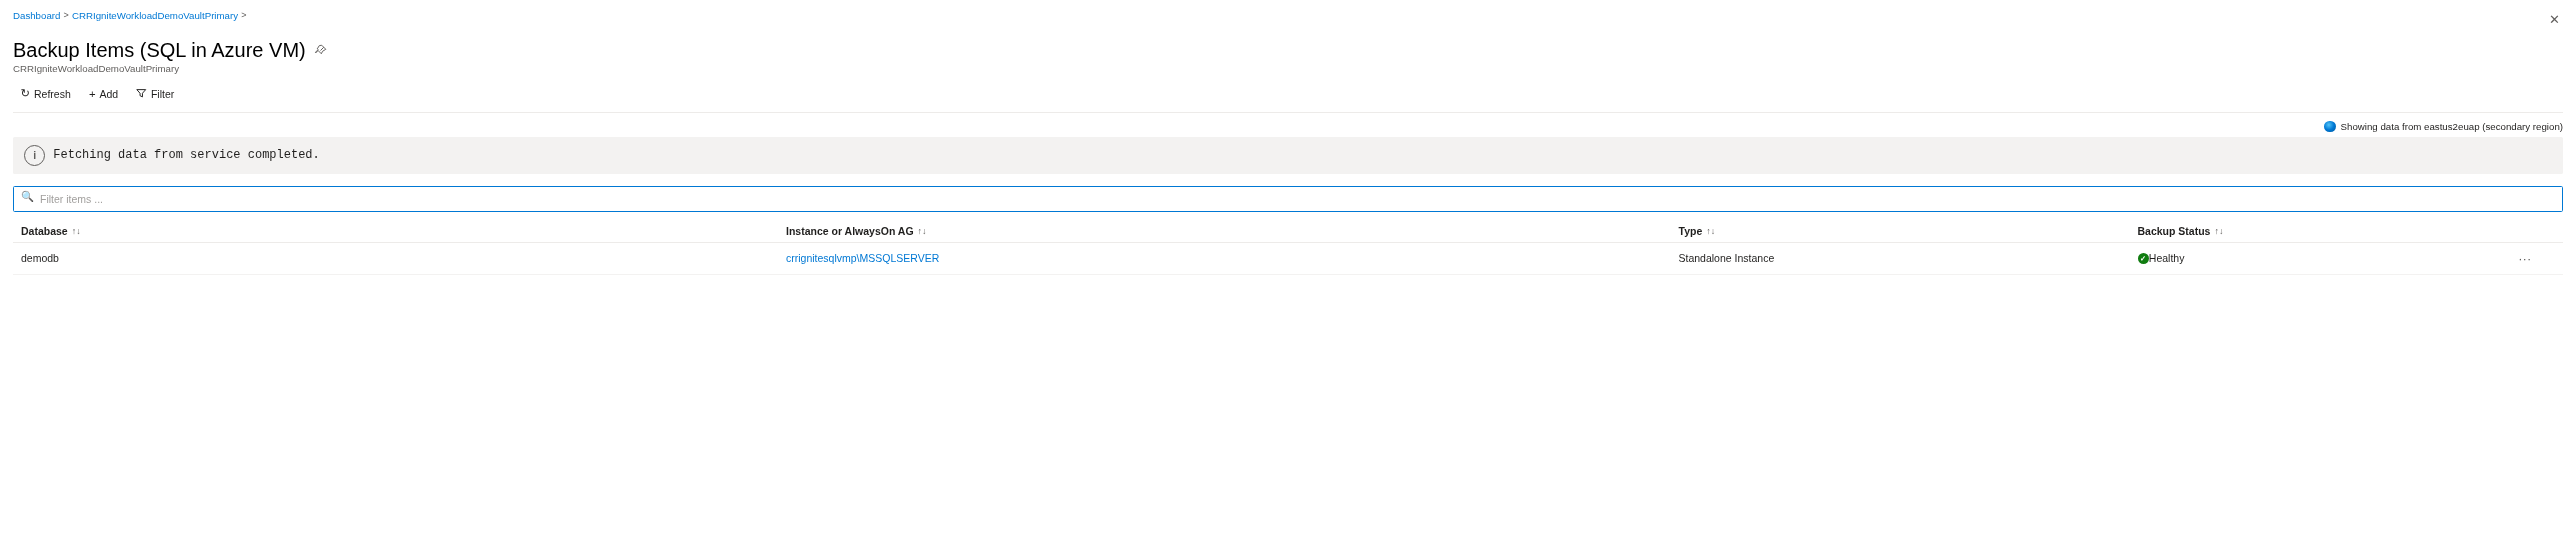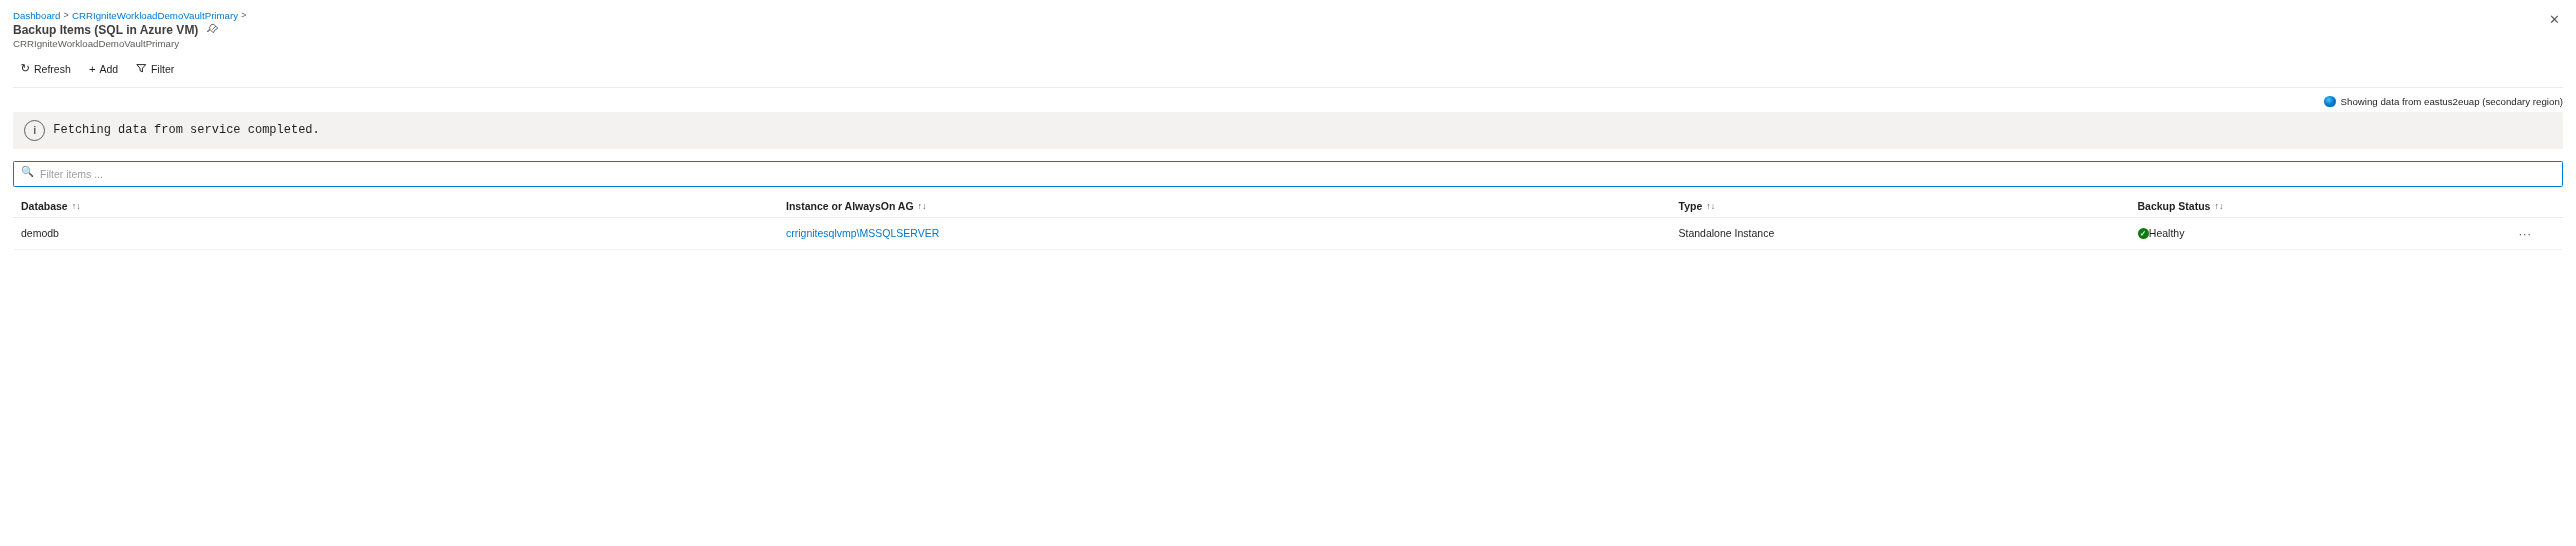--- a/index.html
+++ b/index.html
@@ -13,42 +13,42 @@
     .container {
       width: 100%;
       padding: 9.7px 13px 0 13px;
       position: relative;
     }
     .breadcrumb {
       display: flex;
       align-items: center;
       gap: 3.2px;
       font-size: 9.7px;
-      margin-bottom: 2px;
+      margin-bottom: 18px;
       color: #0078d4;
     }
     .breadcrumb-item {
       color: #0078d4;
       cursor: pointer;
       text-decoration: none;
     }
     .breadcrumb-separator {
       color: #605e5c;
       font-size: 9px;
     }
     .page-header {
       display: flex;
       align-items: center;
       gap: 8px;
       margin-bottom: 1.6px;
     }
     .page-title {
-      font-size: 12px;
-      font-weight: 700;
-      color: #404040;
+      font-size: 20px;
+      font-weight: 400;
+      color: #000000;
     }
     .page-title-icon {
       color: #605e5c;
       font-size: 11.3px;
       cursor: pointer;
       display: flex;
       align-items: center;
     }
     .close-btn {
       position: absolute;

